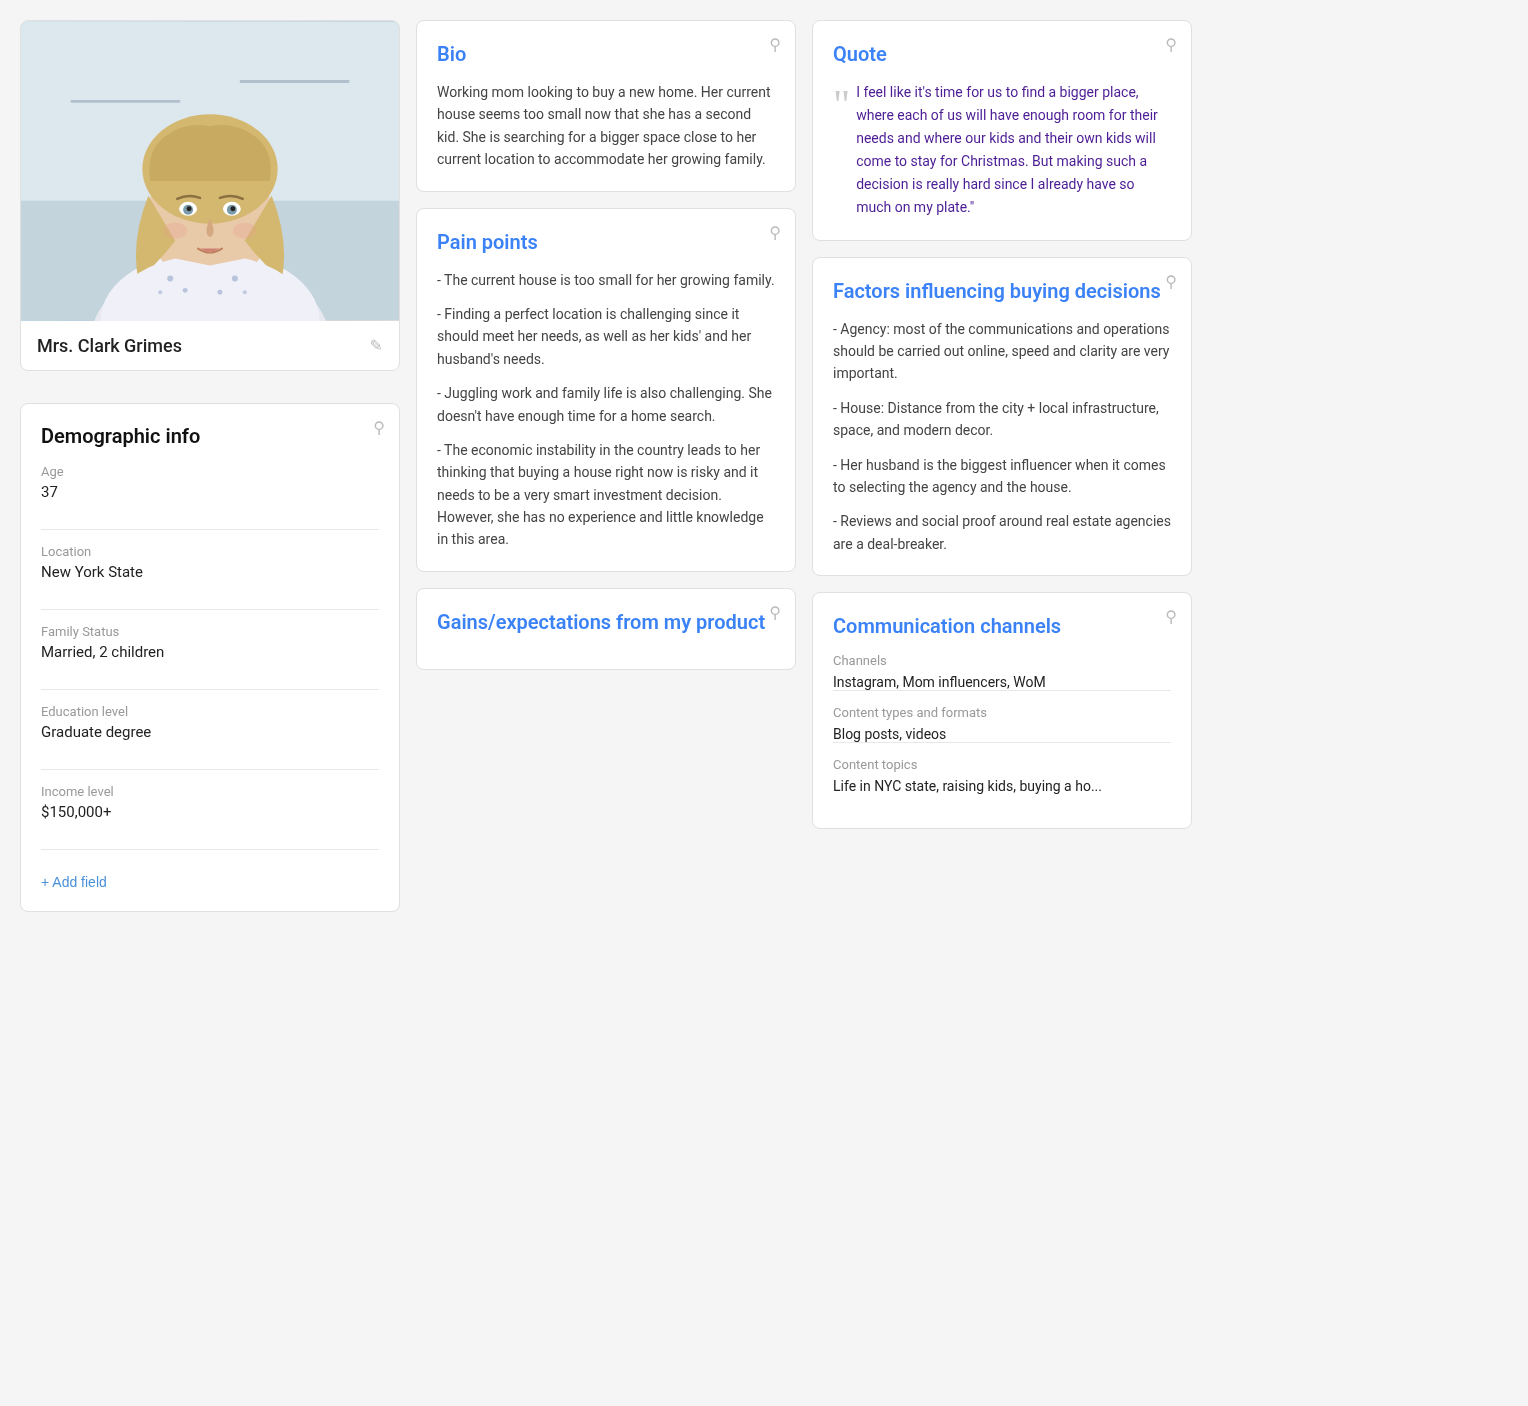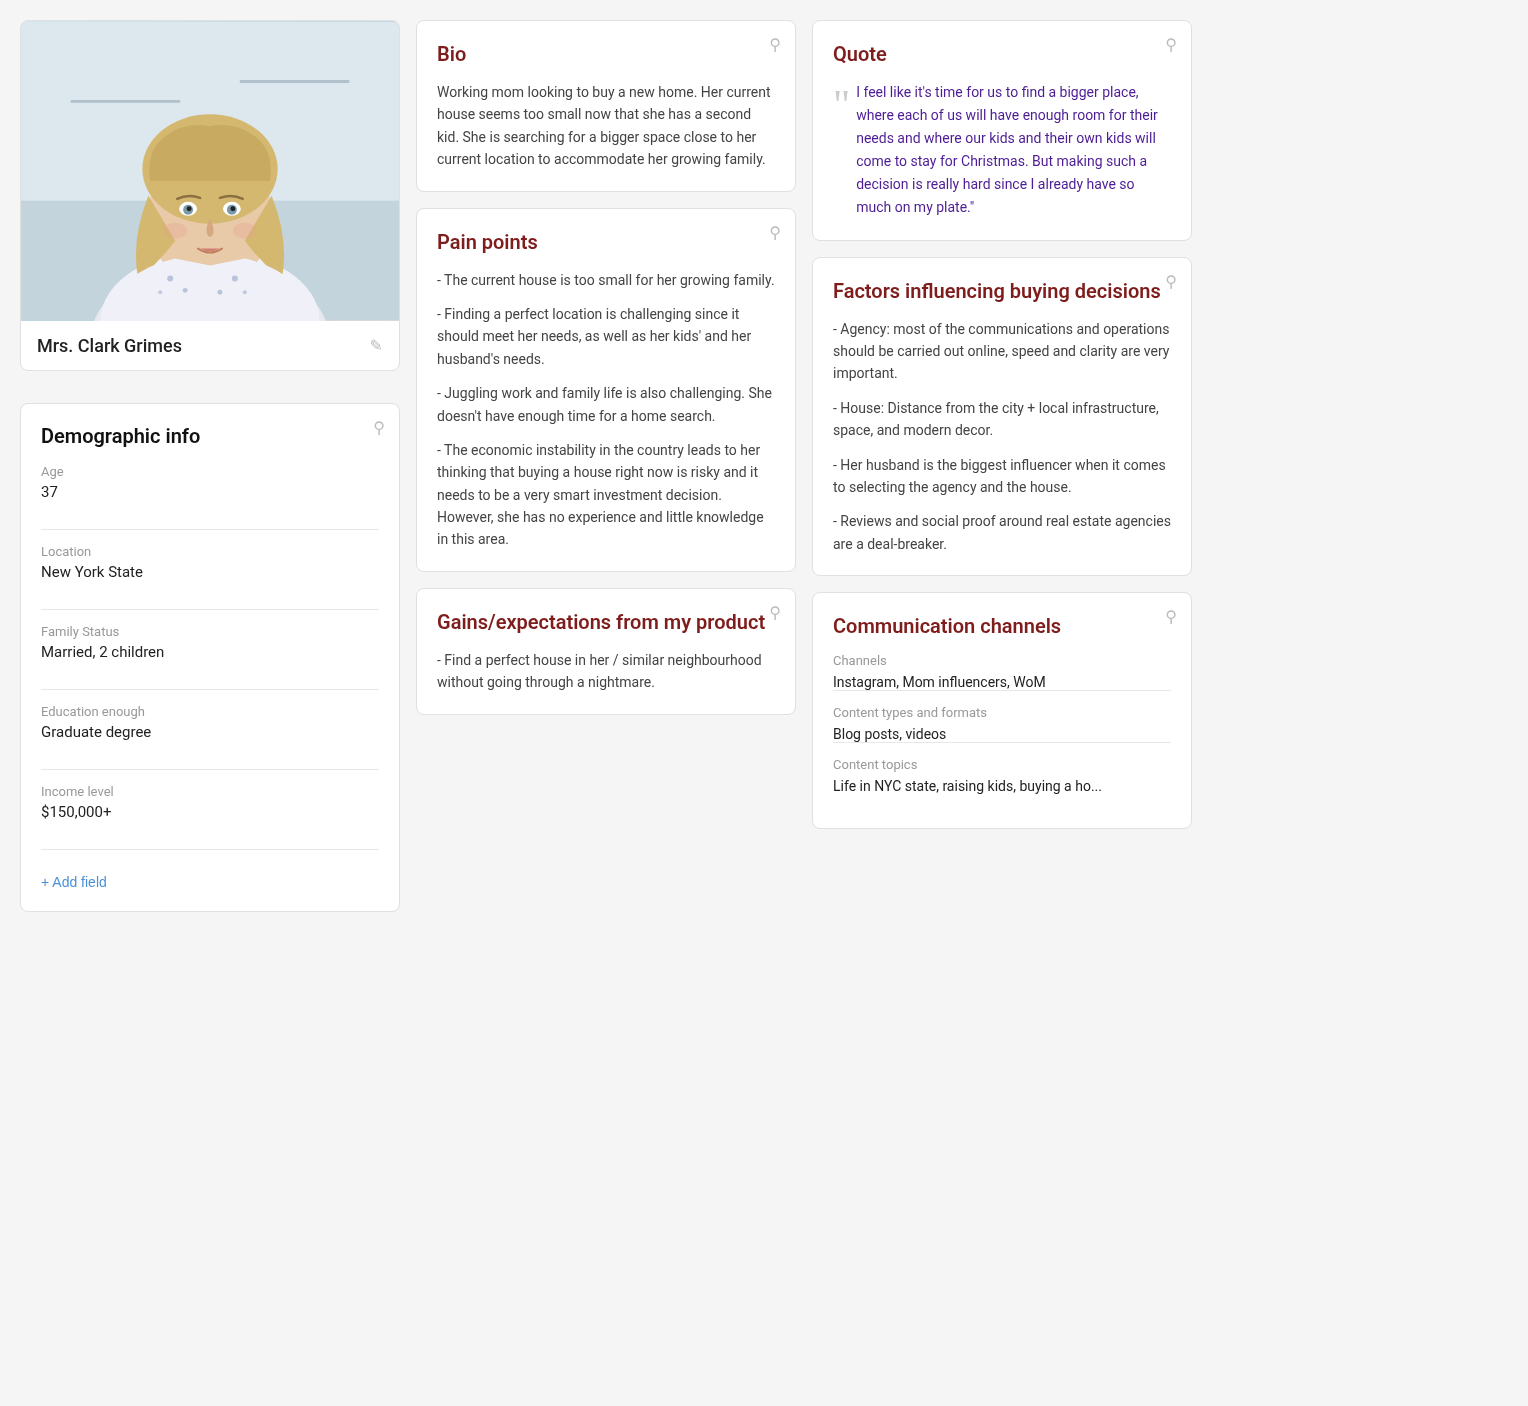--- a/index.html
+++ b/index.html
@@ -110,21 +110,21 @@
       cursor: pointer;
       margin-top: 24px;
       background: none;
       border: none;
       padding: 0;
     }
     
     .card-title {
       font-size: 20px;
       font-weight: 600;
-      color: #7f1d1d;
+      color: #3b82f6;
       margin-bottom: 14px;
       line-height: 1.3;
     }
     .card-body {
       font-size: 14px;
       color: #444;
       line-height: 1.6;
     }
     .card-body p {
       margin-bottom: 12px;
@@ -245,21 +245,21 @@
       </div>
       <div class="demo-field">
         <div class="demo-label">Location</div>
         <div class="demo-value">New York State</div>
       </div>
       <div class="demo-field">
         <div class="demo-label">Family Status</div>
         <div class="demo-value">Married, 2 children</div>
       </div>
       <div class="demo-field">
-        <div class="demo-label">Education enough</div>
+        <div class="demo-label">Education level</div>
         <div class="demo-value">Graduate degree</div>
       </div>
       <div class="demo-field">
         <div class="demo-label">Income level</div>
         <div class="demo-value">$150,000+</div>
       </div>
 
       <button class="add-field-btn">
         <span>+ Add field</span>
       </button>
@@ -284,21 +284,20 @@
         <p>- Finding a perfect location is challenging since it should meet her needs, as well as her kids' and her husband's needs.</p>
         <p>- Juggling work and family life is also challenging. She doesn't have enough time for a home search.</p>
         <p>- The economic instability in the country leads to her thinking that buying a house right now is risky and it needs to be a very smart investment decision. However, she has no experience and little knowledge in this area.</p>
       </div>
     </div>
 
     <div class="card">
       <span class="card-pin-icon">⚲</span>
       <div class="card-title">Gains/expectations from my product</div>
       <div class="card-body">
-        <p>- Find a perfect house in her / similar neighbourhood without going through a nightmare.</p>
       </div>
     </div>
   </div>
 
   <div class="col-right">
 
     <div class="card">
       <span class="card-pin-icon">⚲</span>
       <div class="card-title">Quote</div>
       <div>

